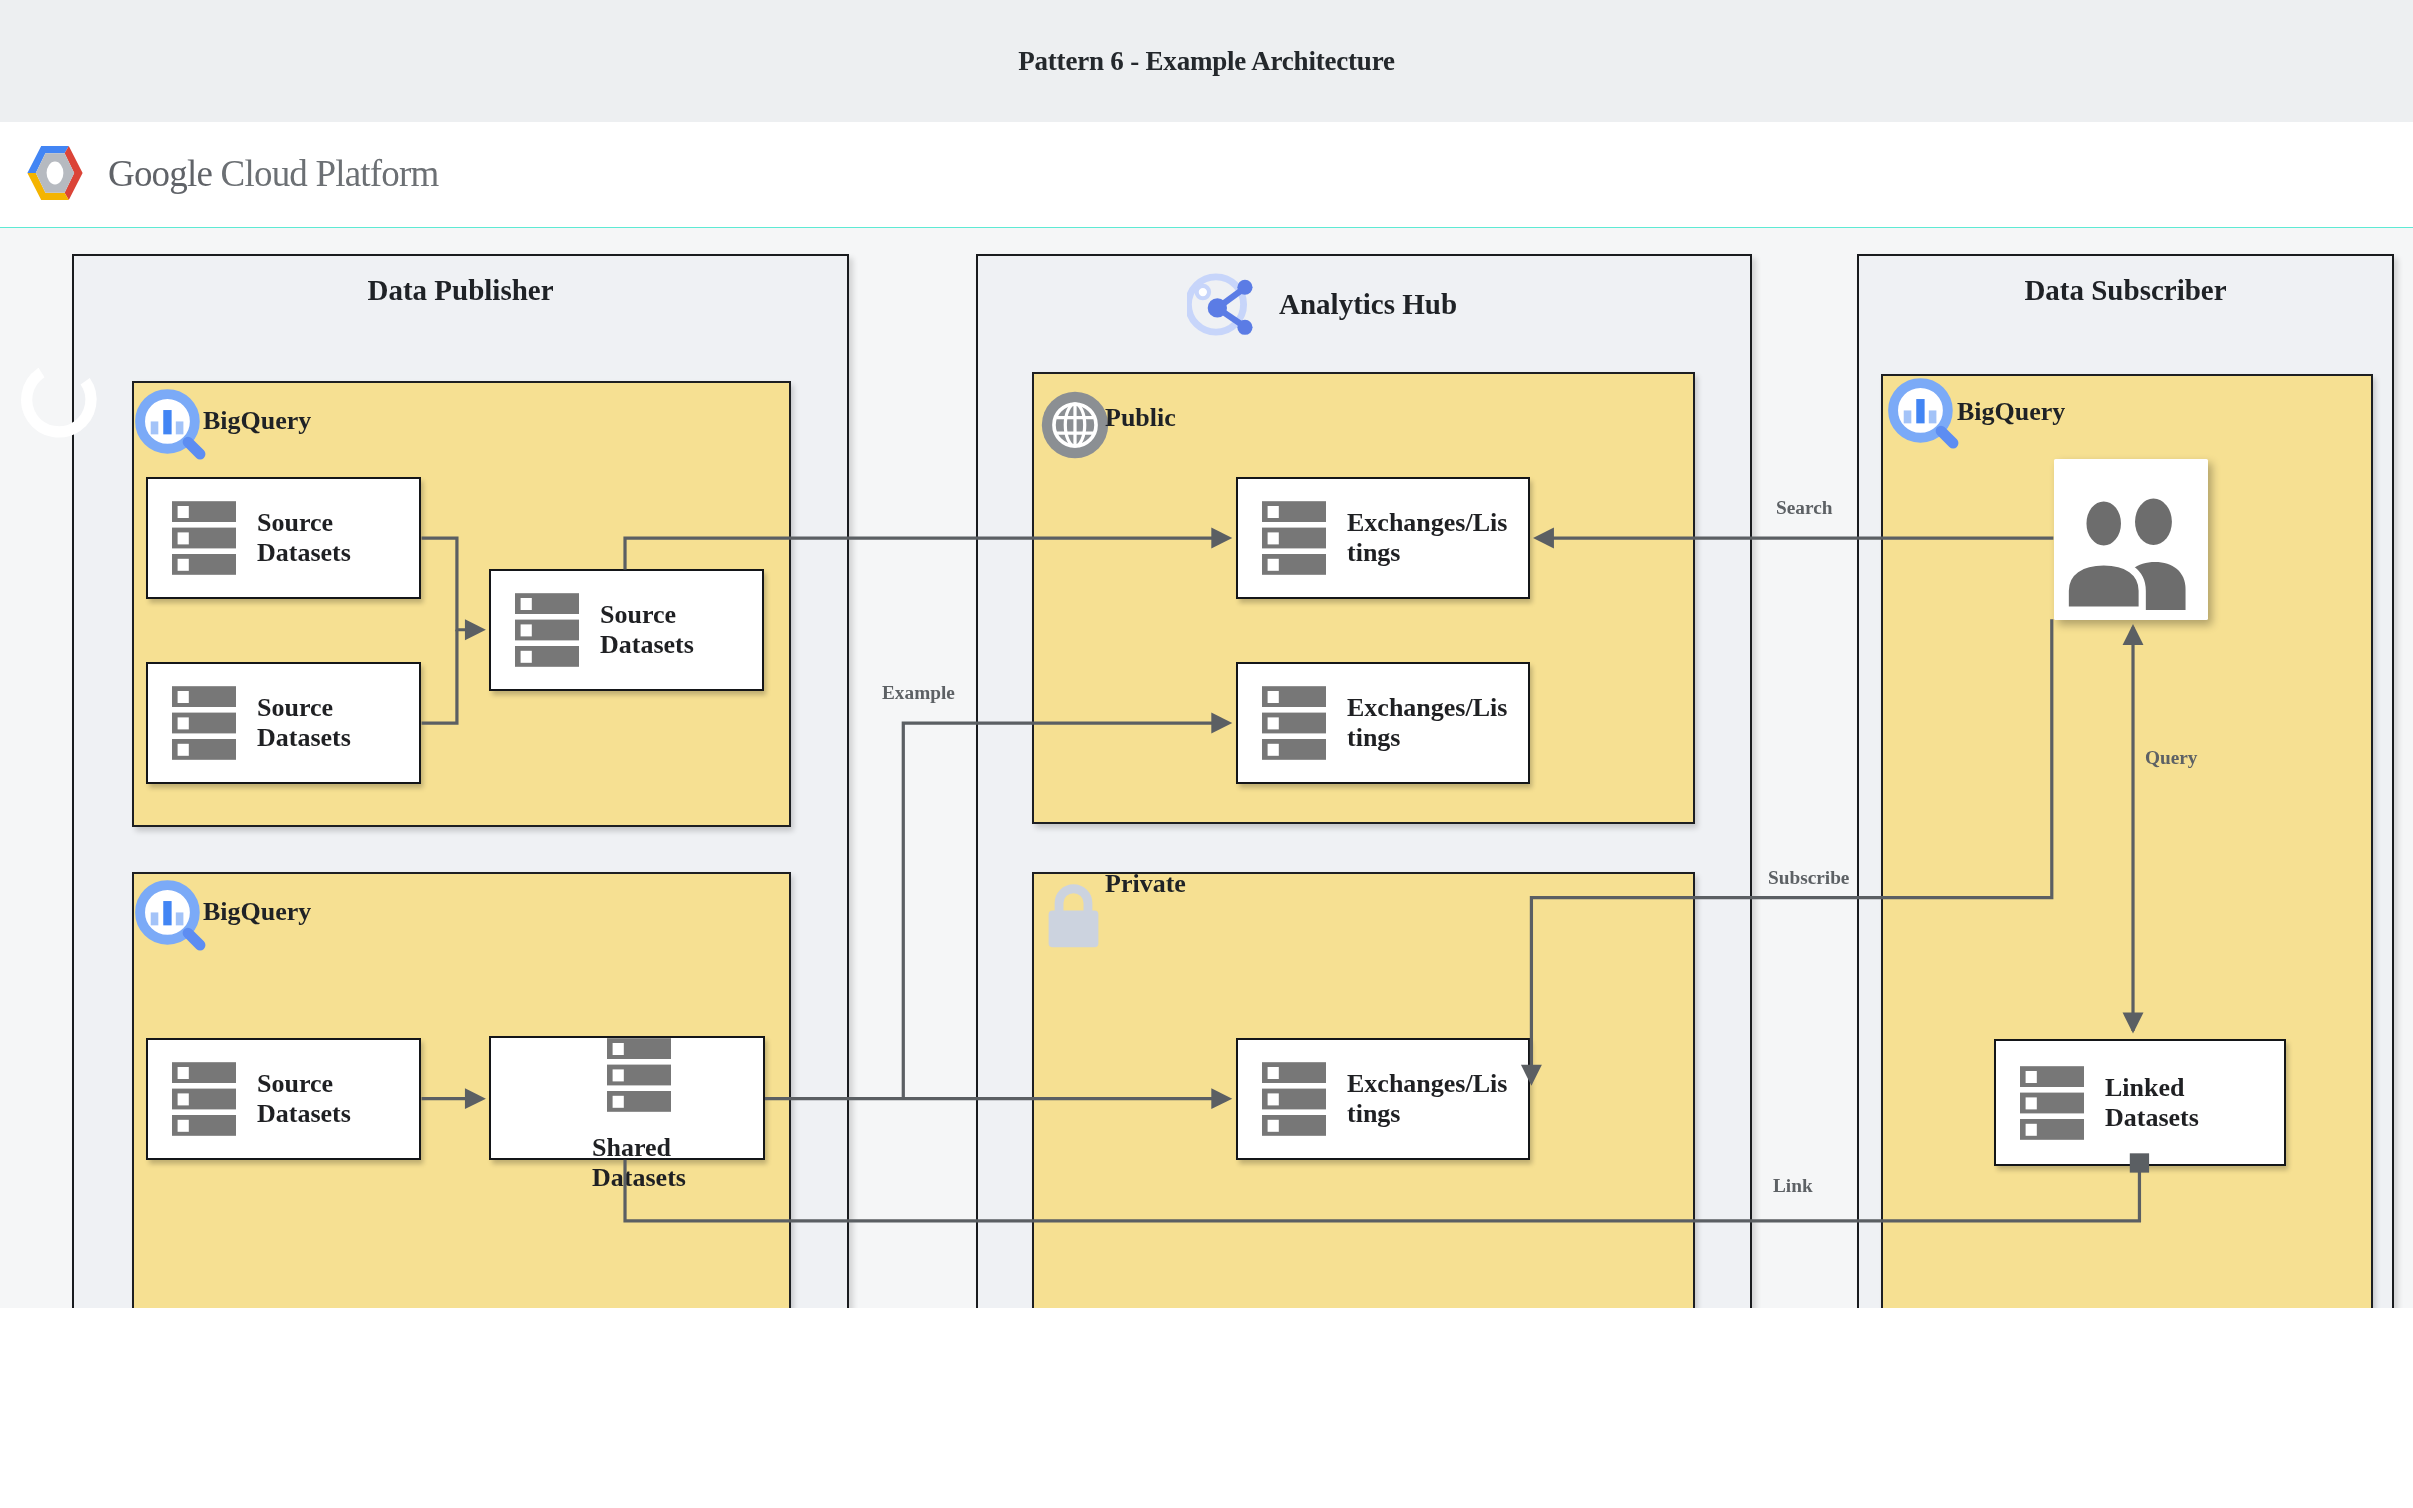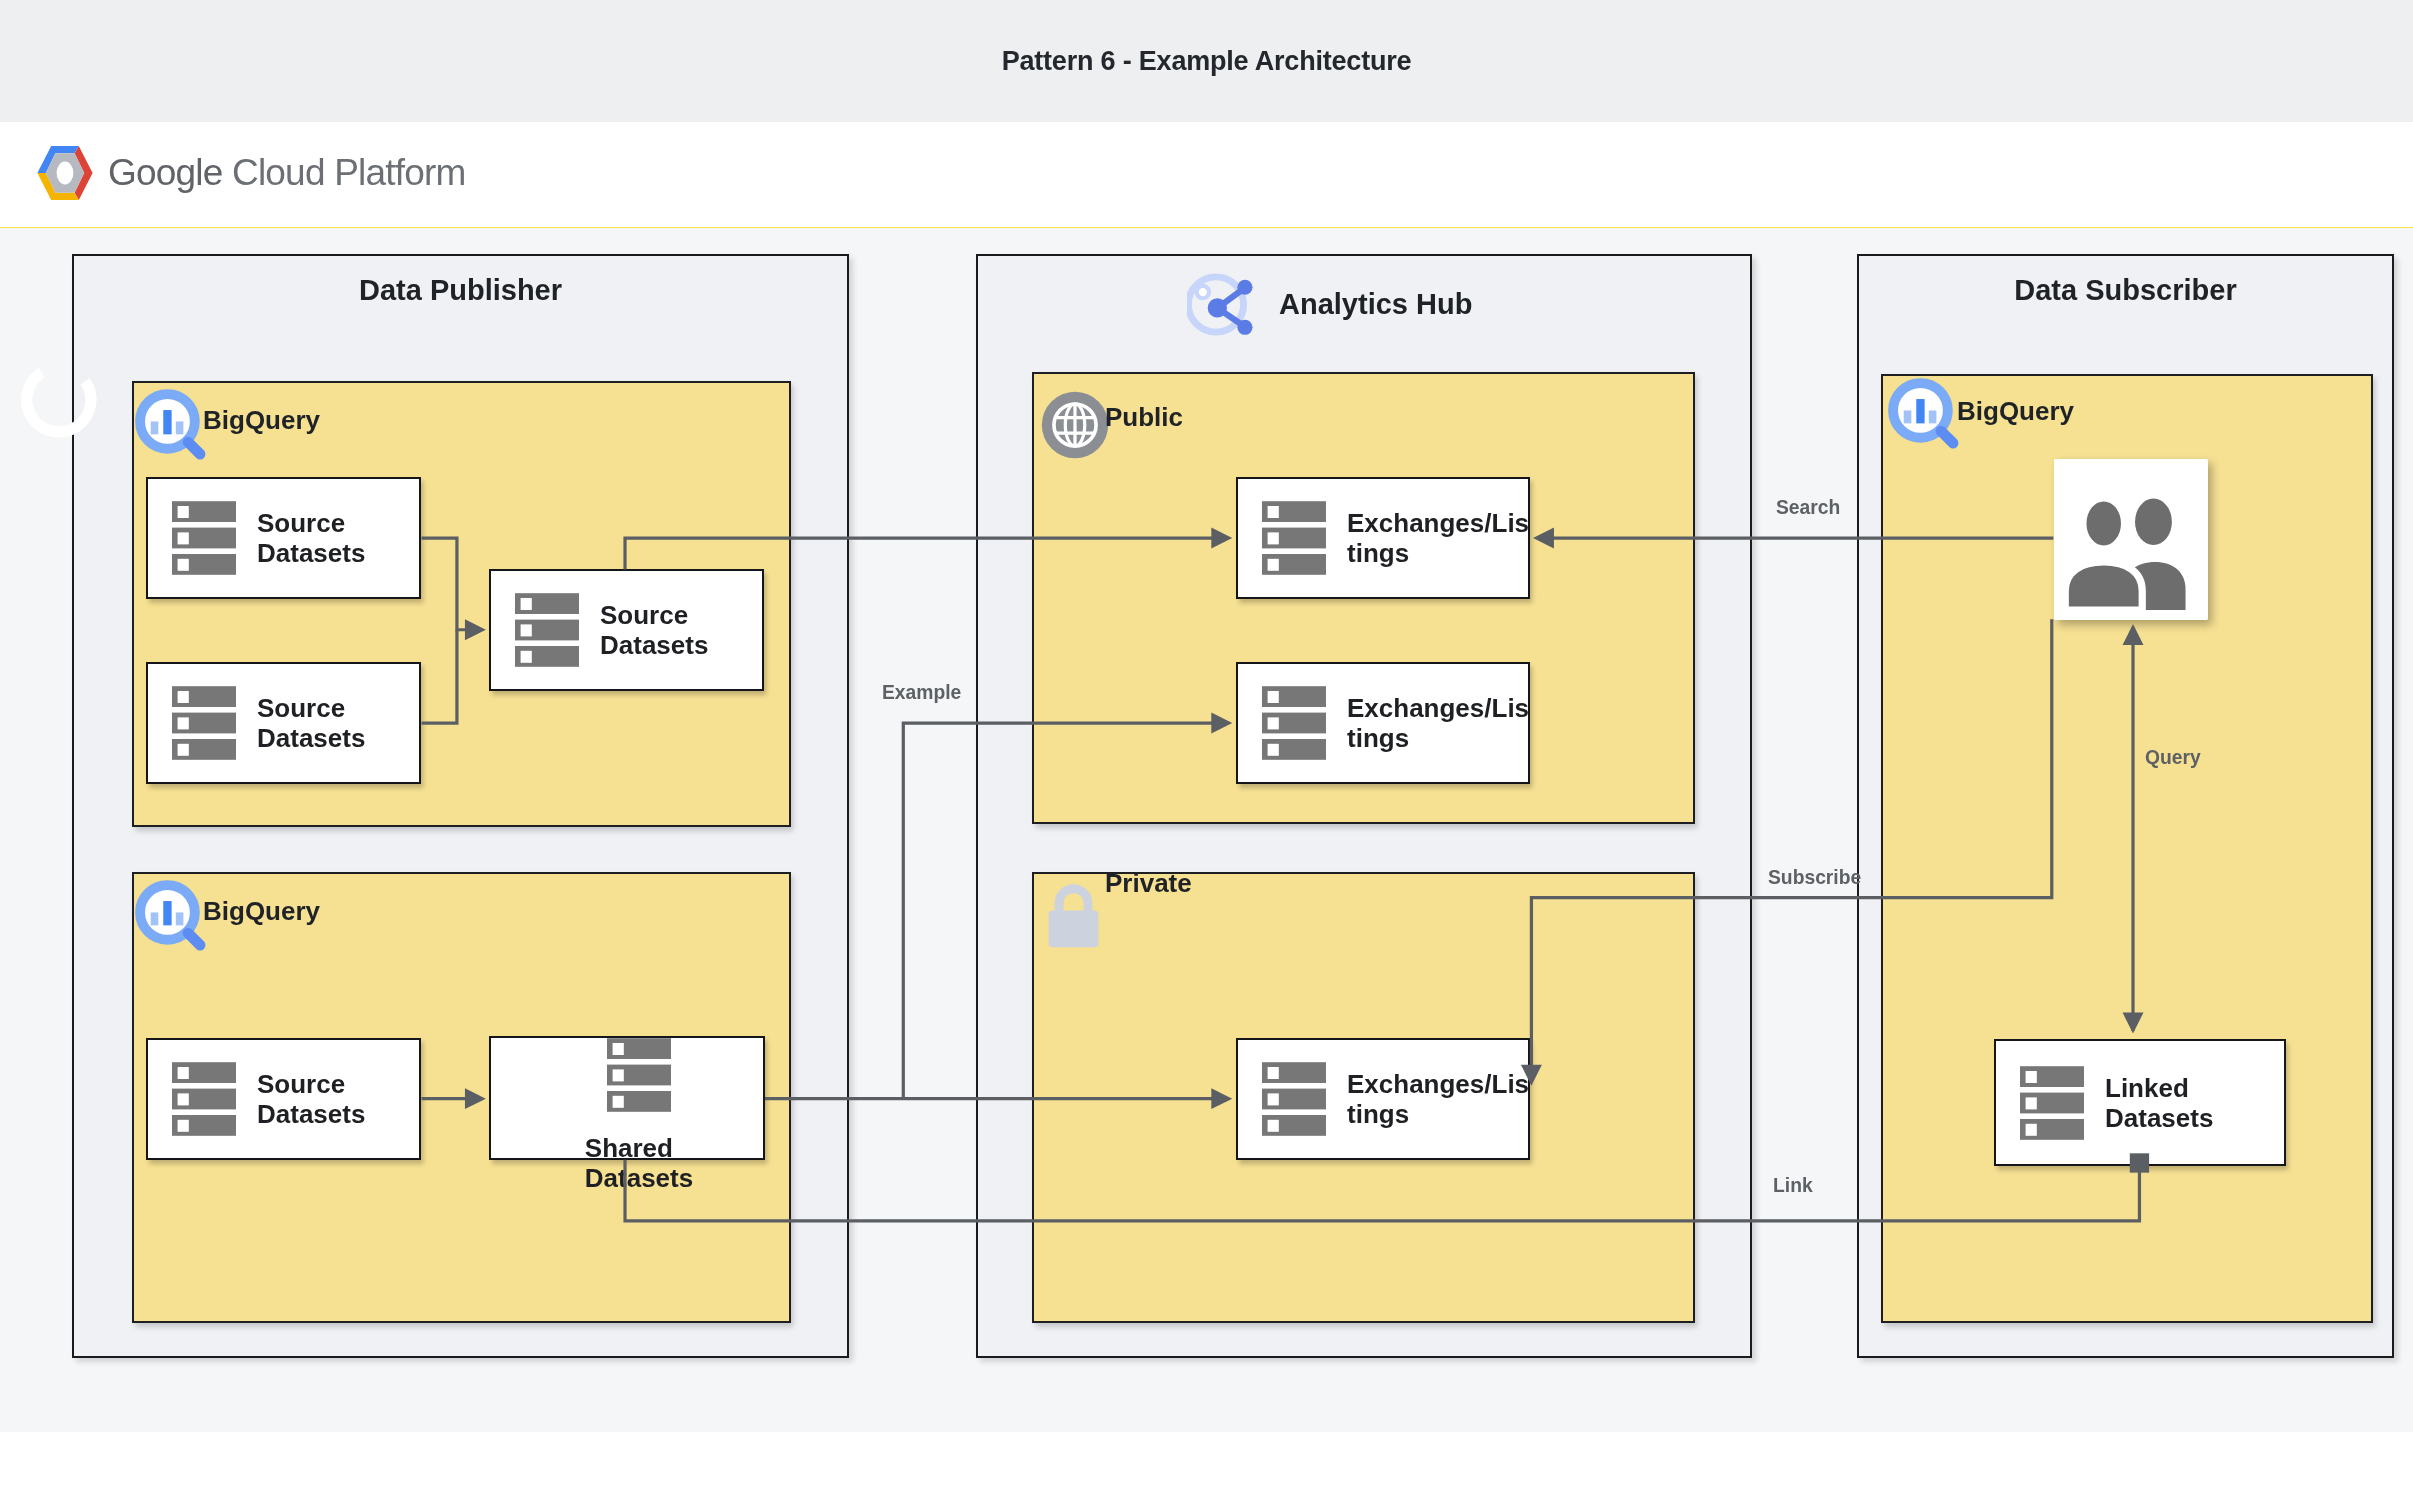--- a/index.html
+++ b/index.html
@@ -1,25 +1,25 @@
 <!DOCTYPE html>
 <html style="font-size:13px"><head>
 <meta charset="utf-8">
 <style>
   html,body{margin:0;padding:0;background:#fff;}
-  #page{position:relative;width:2413px;height:1508px;overflow:hidden;
-        font-family:Liberation Sans, sans-serif;background:#fde047;}
+  #page{position:relative;width:2413px;height:1308px;overflow:hidden;
+        font-family:Liberation Serif, serif;background:#5eead4;}
   .abs{position:absolute;}
   .band-top{left:0;top:0;width:2413px;height:122px;background:#edeff1;}
   .band-logo{left:0;top:122px;width:2413px;height:105px;background:#ffffff;}
   .canvas{left:0;top:228px;width:2413px;height:1204px;background:#f5f6f7;}
   .band-bottom{left:0;top:1432px;width:2413px;height:76px;background:#ffffff;}
   .page-title{left:0;top:0;width:2413px;height:122px;display:flex;align-items:center;justify-content:center;
       font-size:27px;font-weight:bold;color:#24282c;letter-spacing:-0.2px;}
-  .brand{left:35px;top:143px;display:flex;align-items:center;gap:13px;}
+  .brand{left:25px;top:143px;display:flex;align-items:center;gap:23px;}
   .brand-text{font-size:37px;color:#6c7074;letter-spacing:-0.8px;white-space:nowrap;}
   .brand-google{color:#606368;}
   .container{background:#eff1f4;border:2.4px solid #191b1e;box-sizing:border-box;
       box-shadow:4px 4px 5.6px rgba(0,0,0,0.14);}
   .ctitle{font-size:29px;font-weight:bold;color:#1f2226;text-align:center;line-height:32px;}
   .group{background:#f6e092;border:2.4px solid #1d1f22;box-sizing:border-box;
       box-shadow:3.2px 4px 5.6px rgba(0,0,0,0.18);}
   .glabel{font-size:26px;font-weight:bold;color:#1f2226;line-height:31px;white-space:nowrap;}
   .node{background:#ffffff;border:2.4px solid #141619;box-sizing:border-box;
       box-shadow:3.2px 4px 4.8px rgba(0,0,0,0.22);display:flex;align-items:center;

